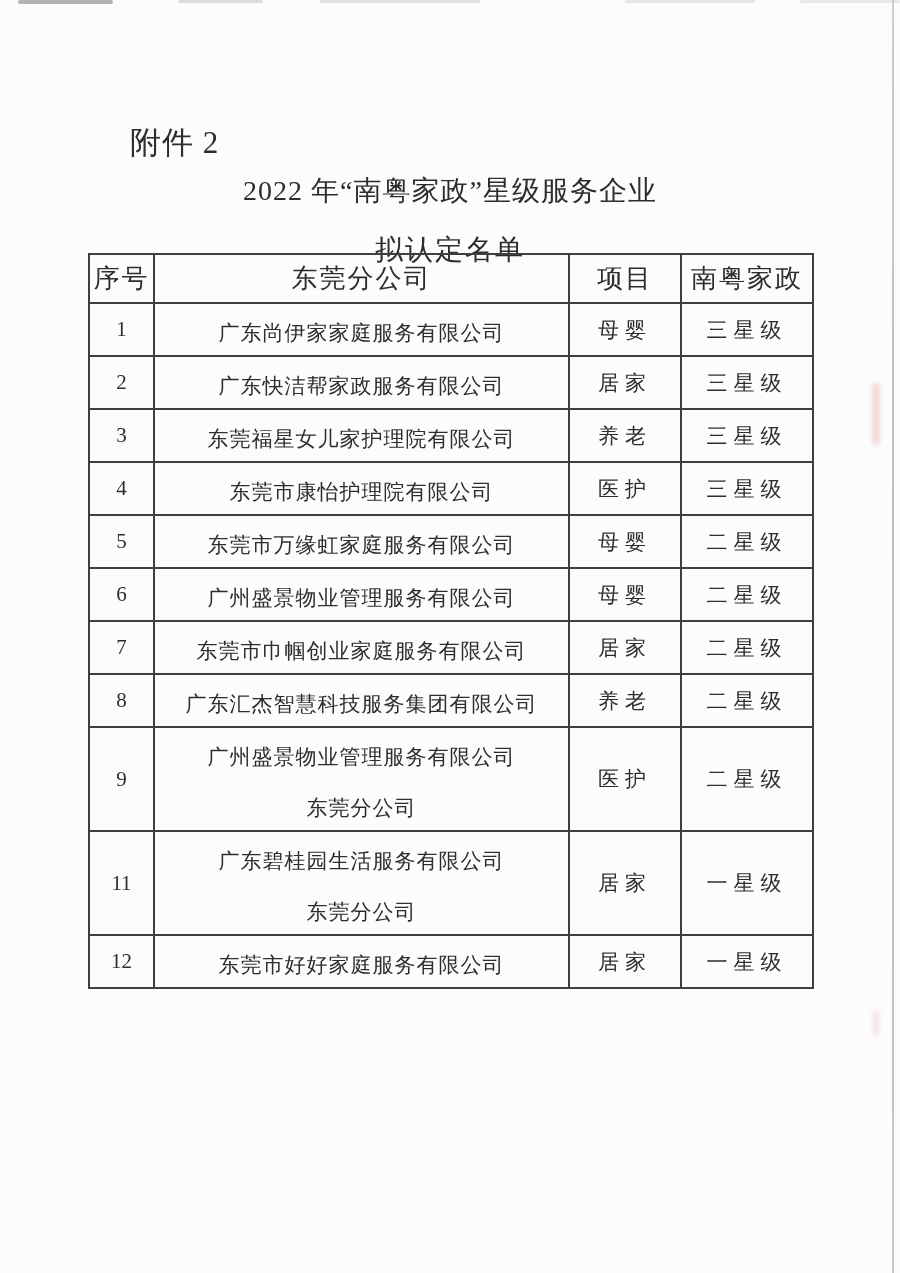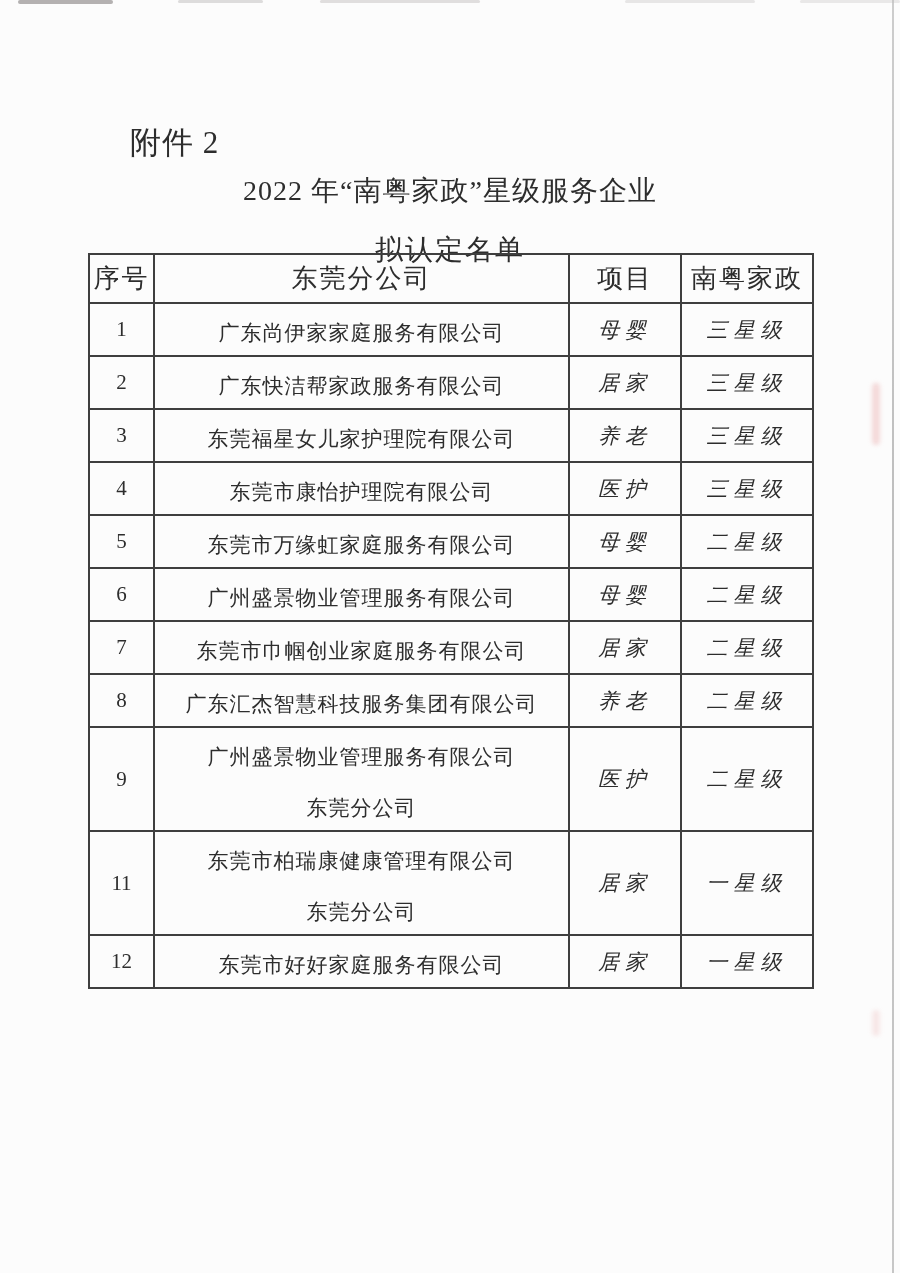--- a/index.html
+++ b/index.html
@@ -97,21 +97,21 @@
     padding: 0;
     overflow: hidden;
   }
   table.roster thead tr { height: 49px; }
   table.roster th { font-weight: normal; font-size: 26px; letter-spacing: 2px; }
   table.roster tbody tr { height: 46px; }
   table.roster tbody tr.tall { height: 90px; }
   td.no-cell { font-size: 22px; }
   td.company-cell { font-size: 21px; letter-spacing: 1px; }
   .company-line { line-height: 44px; margin-top: 7px; }
-  td.project-cell, td.star-cell { letter-spacing: 6px; padding-left: 6px; font-style: italic; }
+  td.project-cell, td.star-cell { letter-spacing: 6px; padding-left: 6px; }
 </style>
 </head>
 <body>
 
 <div class="page">
 
   <div class="smudge s1"></div>
   <div class="smudge s2"></div>
   <div class="smudge s3"></div>
   <div class="smudge s4"></div>
@@ -210,21 +210,21 @@
       <td class="company-cell">
             <div class="company-line">广州盛景物业管理服务有限公司</div>
             <div class="company-line">东莞分公司</div>
           </td>
       <td class="project-cell">医护</td>
       <td class="star-cell">二星级</td>
     </tr>
         <tr class="tall">
       <td class="no-cell">11</td>
       <td class="company-cell">
-            <div class="company-line">东莞市柏瑞康健康管理有限公司</div>
+            <div class="company-line">广东碧桂园生活服务有限公司</div>
             <div class="company-line">东莞分公司</div>
           </td>
       <td class="project-cell">居家</td>
       <td class="star-cell">一星级</td>
     </tr>
         <tr>
       <td class="no-cell">12</td>
       <td class="company-cell">
             <div class="company-line">东莞市好好家庭服务有限公司</div>
           </td>

